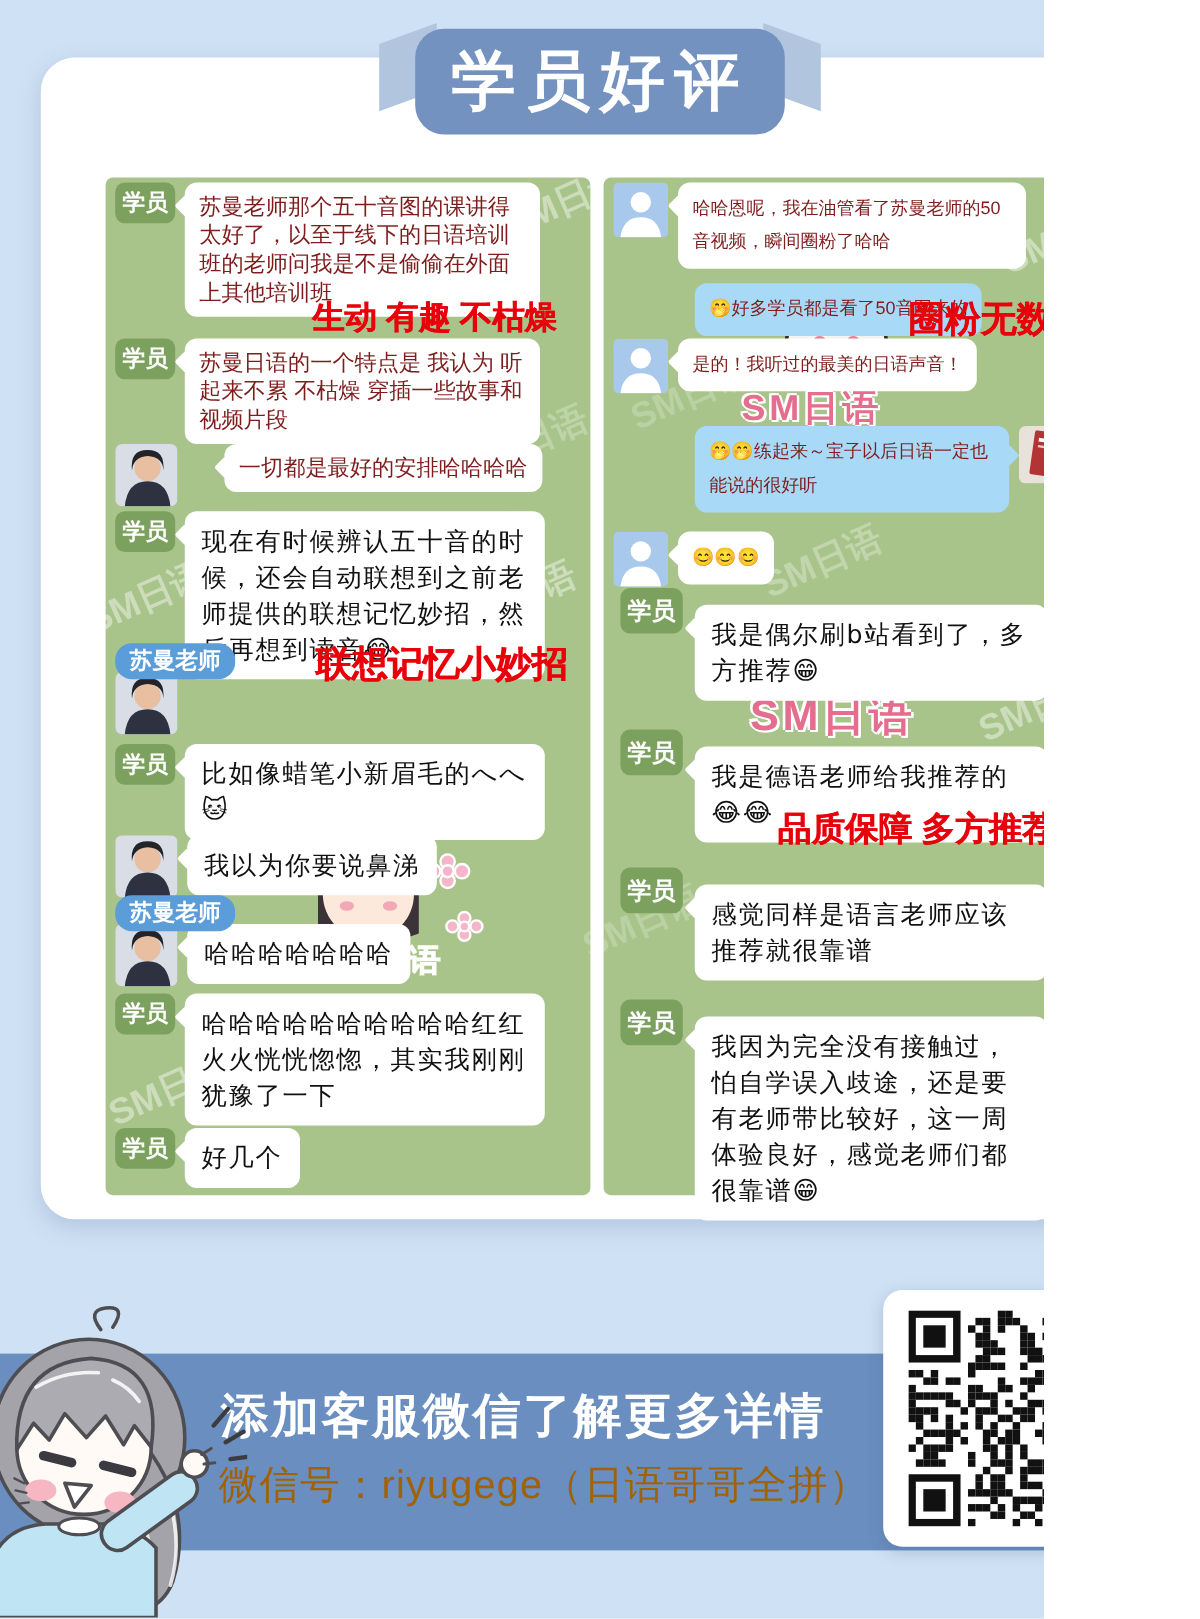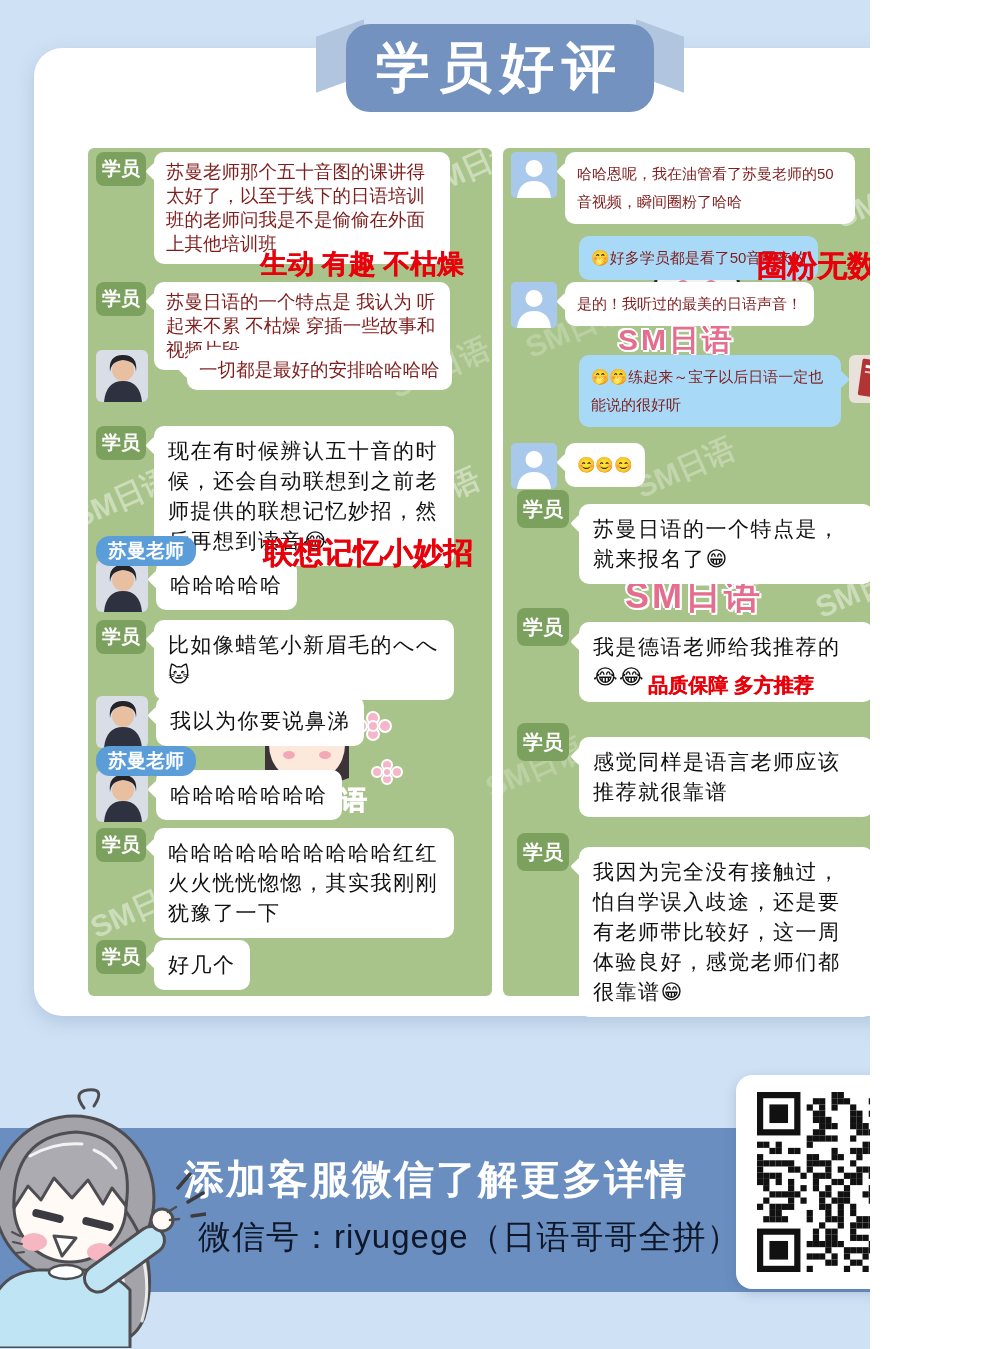--- a/index.html
+++ b/index.html
@@ -41,33 +41,33 @@
   .row.above{display:block;}
   .row.above .blabel{position:absolute;left:6px;top:0;}
   .row.above .bubble{margin-left:68px;margin-top:14px;}
   .row.sent{padding-left:68px;}
   
   .annot{position:absolute;color:#e8000a;font-weight:700;z-index:5;white-space:nowrap;
         text-shadow:.6px 0 currentColor;}
   .a1{left:260px;top:246px;font-size:27px;}
   .a2{left:263px;top:533px;font-size:30px;}
   .a3{left:757px;top:246px;font-size:30px;}
-  .a4{left:648px;top:672px;font-size:20px;}
+  .a4{left:648px;top:672px;font-size:28px;}
   
   .wm{position:absolute;font-weight:bold;font-size:30px;transform:rotate(-24deg);
         color:rgba(255,255,255,.42);z-index:0;pointer-events:none;white-space:nowrap;}
   .sm-logo{position:absolute;font-weight:900;font-size:36px;letter-spacing:3px;color:#e56e8e;
         text-shadow:-2px 0 #fff,2px 0 #fff,0 -2px #fff,0 2px #fff,-2px -2px #fff,2px 2px #fff;
         z-index:1;white-space:nowrap;}
   .deco{position:absolute;z-index:0;}
   
   .footer-banner{position:absolute;left:0;top:1128px;width:1000px;height:164px;background:#6a8ebf;}
   .f1{position:absolute;left:184px;top:1152px;font-size:40px;font-weight:800;color:#fff;
         letter-spacing:2px;z-index:2;}
-  .f2{position:absolute;left:198px;top:1215px;font-size:33px;color:#0f172a;letter-spacing:1px;z-index:2;}
+  .f2{position:absolute;left:182px;top:1215px;font-size:33px;color:#a16207;letter-spacing:1px;z-index:2;}
   .qr-card{position:absolute;left:736px;top:1075px;width:222px;height:214px;background:#fff;
         border-radius:16px;box-shadow:0 4px 12px rgba(60,90,130,.25);z-index:4;
         display:flex;align-items:center;justify-content:center;}
   .mascot{position:absolute;left:-6px;top:1086px;width:212px;height:262px;z-index:5;}
 </style>
 </head>
 <body>
 
 <div class="page">
 
@@ -108,21 +108,21 @@
     <div class="row" style="top:4px;">
       <div class="badge">学员</div>
       <div class="bubble">苏曼老师那个五十音图的课讲得太好了，以至于线下的日语培训班的老师问我是不是偷偷在外面上其他培训班</div>
     </div>
 
     <div class="row" style="top:134px;">
       <div class="badge">学员</div>
       <div class="bubble">苏曼日语的一个特点是  我认为 听起来不累 不枯燥  穿插一些故事和视频片段</div>
     </div>
 
-    <div class="row" style="top:202px;gap:39px;">
+    <div class="row" style="top:222px;gap:39px;">
       <div class="avatar">
         <svg viewBox="0 0 52 52">
             <rect width="52" height="52" fill="#d9dde6"></rect>
           <circle cx="27" cy="20" r="11" fill="#e8bfa0"></circle>
           <path d="M14,22 Q12,5 27,5 Q42,5 40,22 Q40,11 27,10 Q15,11 14,22Z" fill="#23232a"></path>
           <path d="M8,52 Q10,31 27,31 Q44,31 46,52 Z" fill="#2e3240"></path>
           </svg>
       </div>
       <div class="bubble">一切都是最好的安排哈哈哈哈</div>
     </div>
@@ -135,21 +135,20 @@
     <div class="row" style="top:412px;">
       <div class="tlabel">苏曼老师</div>
       <div class="avatar">
         <svg viewBox="0 0 52 52">
             <rect width="52" height="52" fill="#d9dde6"></rect>
           <circle cx="27" cy="20" r="11" fill="#e8bfa0"></circle>
           <path d="M14,22 Q12,5 27,5 Q42,5 40,22 Q40,11 27,10 Q15,11 14,22Z" fill="#23232a"></path>
           <path d="M8,52 Q10,31 27,31 Q44,31 46,52 Z" fill="#2e3240"></path>
           </svg>
       </div>
-      <div class="bubble hand">哈哈哈哈哈</div>
     </div>
 
     <div class="row" style="top:472px;">
       <div class="badge">学员</div>
       <div class="bubble hand">比如像蜡笔小新眉毛的へへ🐱</div>
     </div>
 
     <div class="row" style="top:548px;">
       <div class="avatar">
         <svg viewBox="0 0 52 52">
@@ -252,21 +251,21 @@
             <rect width="46" height="46" fill="#a9c9ec"></rect>
           <circle cx="23" cy="16.5" r="8.5" fill="#fff"></circle>
           <path d="M6,46 Q8,29 23,29 Q38,29 40,46 Z" fill="#fff"></path>
           </svg>
       </div>
       <div class="bubble">😊😊😊</div>
     </div>
 
     <div class="row above" style="top:342px;">
       <div class="badge blabel">学员</div>
-      <div class="bubble hand">苏曼日语的一个特点是，就来报名了😁</div>
+      <div class="bubble hand">我是偶尔刷b站看到了，多方推荐😁</div>
     </div>
 
     <div class="row above" style="top:460px;">
       <div class="badge blabel">学员</div>
       <div class="bubble hand">我是德语老师给我推荐的😂😂</div>
     </div>
 
     <div class="row above" style="top:575px;">
       <div class="badge blabel">学员</div>
       <div class="bubble hand">感觉同样是语言老师应该推荐就很靠谱</div>

